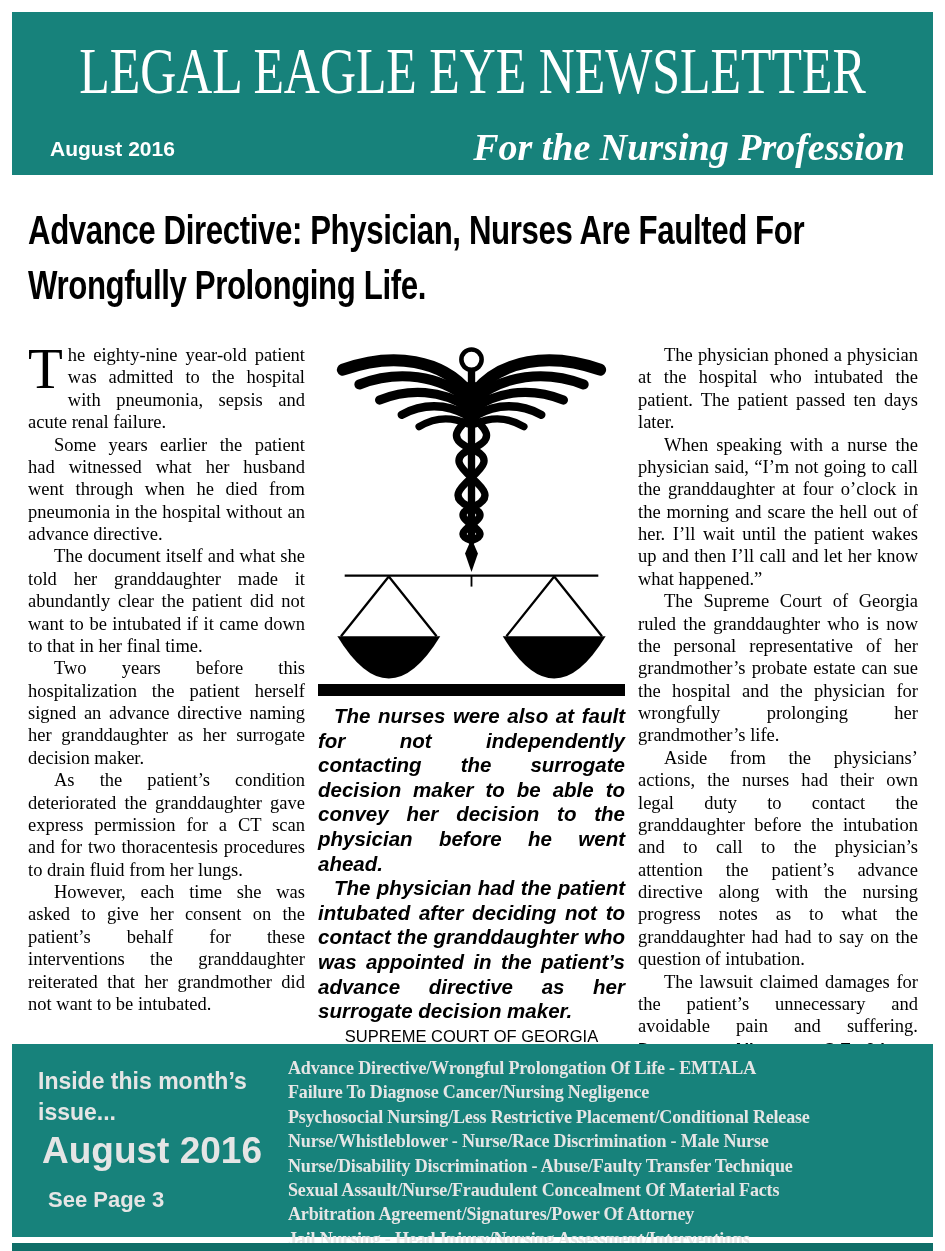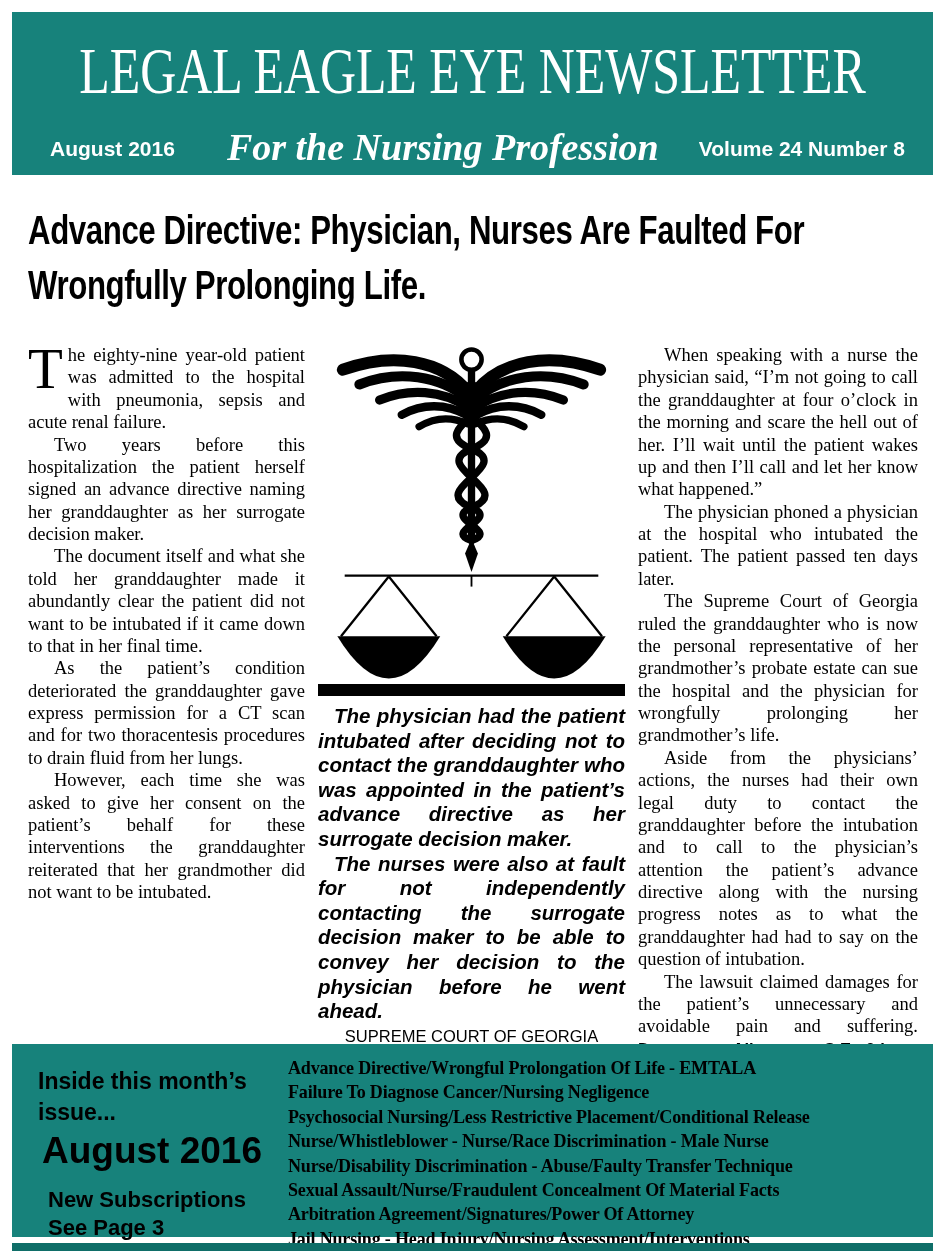--- a/index.html
+++ b/index.html
@@ -49,21 +49,21 @@
   .black-bar { height:12px; background:#000; margin:2px 0 6px 0; }
   .black-bar.top { margin:0 0 8px 0; }
   .callout { font-family:"Liberation Sans", sans-serif; font-weight:bold; font-style:italic;
              font-size:20.5px; line-height:1.2; text-align:justify; }
   .callout p { text-indent:16px; }
   .attribution { font-family:"Liberation Sans", sans-serif; font-size:16.5px;
                  text-align:center; line-height:1.25; margin-top:2px; }
 
   
   .footer-band { position:absolute; left:12px; top:1044px; width:921px; height:193px;
-                 background:#17827B; color:#000000; }
+                 background:#17827B; color:#e5e5e5; }
   .footer-strip { position:absolute; left:12px; top:1243px; width:921px; height:8px;
                   background:#0f6e68; }
   .inside-label { position:absolute; left:26px; top:22px; width:235px;
                   font-family:"Liberation Sans", sans-serif; font-weight:bold;
                   font-size:23px; line-height:1.35; }
   .issue-title { position:absolute; left:30px; top:86px;
                  font-family:"Liberation Sans", sans-serif; font-weight:bold; font-size:37px; }
   .subs { position:absolute; left:36px; top:142px;
           font-family:"Liberation Sans", sans-serif; font-weight:bold;
           font-size:22px; line-height:1.25; }
@@ -75,32 +75,32 @@
 </head>
 <body>
 
 <div class="page">
 
   <div class="masthead">
     <div class="mast-title">LEGAL EAGLE EYE NEWSLETTER</div>
     <div class="mast-bottom">
       <span class="mast-date">August 2016</span>
       <span class="mast-sub">For the Nursing Profession</span>
-      <span class="mast-vol">Volume 24 Number 8</span>
     </div>
   </div>
 
   <div class="headline">Advance Directive: Physician, Nurses Are Faulted For Wrongfully Prolonging Life.</div>
 
   <div class="columns">
 
     <div class="col col-left">
       <p class="first"><span class="dropcap">T</span><span>he eighty-nine year-old patient was admitted to the hospital with pneumonia, sepsis and acute renal failure.</span></p>
+      <p>Some years earlier the patient had witnessed what her husband went through when he died from pneumonia in the hospital without an advance directive.</p>
+      <p>The document itself and what she told her granddaughter made it abundantly clear the patient did not want to be intubated if it came down to that in her final time.</p>
       <p>Two years before this hospitalization the patient herself signed an advance directive naming her granddaughter as her surrogate decision maker.</p>
-      <p>The document itself and what she told her granddaughter made it abundantly clear the patient did not want to be intubated if it came down to that in her final time.</p>
       <p>As the patient’s condition deteriorated the granddaughter gave express permission for a CT scan and for two thoracentesis procedures to drain fluid from her lungs.</p>
       <p>However, each time she was asked to give her consent on the patient’s behalf for these interventions the granddaughter reiterated that her grandmother did not want to be intubated.</p>
     </div>
 
     <div class="col col-mid">
       <div class="emblem-wrap">
         <svg width="100%" height="340" viewBox="0 0 300 370" preserveAspectRatio="xMidYMid meet" aria-hidden="true">
 
           <g stroke="#000" fill="none" stroke-linecap="round">
             <path d="M146,52 C118,18 66,8 10,28" stroke-width="13"></path>
@@ -132,44 +132,43 @@
 
           <path d="M60,253 L8,318 M60,253 L112,318" stroke="#000" stroke-width="2.5" fill="none"></path>
           <path d="M4,318 Q60,410 116,318 Z" fill="#000"></path>
 
           <path d="M240,253 L188,318 M240,253 L292,318" stroke="#000" stroke-width="2.5" fill="none"></path>
           <path d="M184,318 Q240,410 296,318 Z" fill="#000"></path>
         </svg>
       </div>
       <div class="black-bar top"></div>
       <div class="callout">
+        <p>The nurses were also at fault for not independently contacting the surrogate decision maker to be able to convey her decision to the physician before he went ahead.</p>
         <p>The physician had the patient intubated after deciding not to contact the granddaughter who was appointed in the patient’s advance directive as her surrogate decision maker.</p>
-        <p>The nurses were also at fault for not independently contacting the surrogate decision maker to be able to convey her decision to the physician before he went ahead.</p>
       </div>
       <div class="attribution">
         <div>SUPREME COURT OF GEORGIA</div>
         <div>July 5, 2016</div>
       </div>
       <div class="black-bar"></div>
     </div>
 
     <div class="col col-right">
+      <p>The physician phoned a physician at the hospital who intubated the patient.  The patient passed ten days later.</p>
       <p>When speaking with a nurse the physician said, “I’m not going to call the granddaughter at four o’clock in the morning and scare the hell out of her. I’ll wait until the patient wakes up and then I’ll call and let her know what happened.”</p>
-      <p>The physician phoned a physician at the hospital who intubated the patient.  The patient passed ten days later.</p>
       <p>The Supreme Court of Georgia ruled the granddaughter who is now the personal representative of her grandmother’s probate estate can sue the hospital and the physician for wrongfully prolonging her grandmother’s life.</p>
       <p>Aside from the physicians’ actions, the nurses had their own legal duty to contact the granddaughter before the intubation and to call to the physician’s attention the patient’s advance directive along with the nursing progress notes as to what the granddaughter had had to say on the question of intubation.</p>
       <p class="closing-para"><span>The lawsuit claimed damages for the patient’s unnecessary and avoidable pain and suffering. </span><span class="case">Doctors v. Alicea</span><span class="cite">, __ S.E. 2d __, 2016 WL 3658910 (Ga., July 5, 2016).</span></p>
     </div>
   </div>
 
   <div class="footer-band">
     <div class="inside-label">Inside this month’s issue...</div>
     <div class="issue-title">August 2016</div>
     <div class="subs">
-      <div>New Subscriptions</div>
       <div>See Page 3</div>
     </div>
     <div class="topics">
       <div class="topic">Advance Directive/Wrongful Prolongation Of Life  -  EMTALA</div>
       <div class="topic">Failure To Diagnose Cancer/Nursing Negligence</div>
       <div class="topic">Psychosocial Nursing/Less Restrictive Placement/Conditional Release</div>
       <div class="topic">Nurse/Whistleblower  -  Nurse/Race Discrimination  -  Male Nurse</div>
       <div class="topic">Nurse/Disability Discrimination  -  Abuse/Faulty Transfer Technique</div>
       <div class="topic">Sexual Assault/Nurse/Fraudulent Concealment Of Material Facts</div>
       <div class="topic">Arbitration Agreement/Signatures/Power Of Attorney</div>

